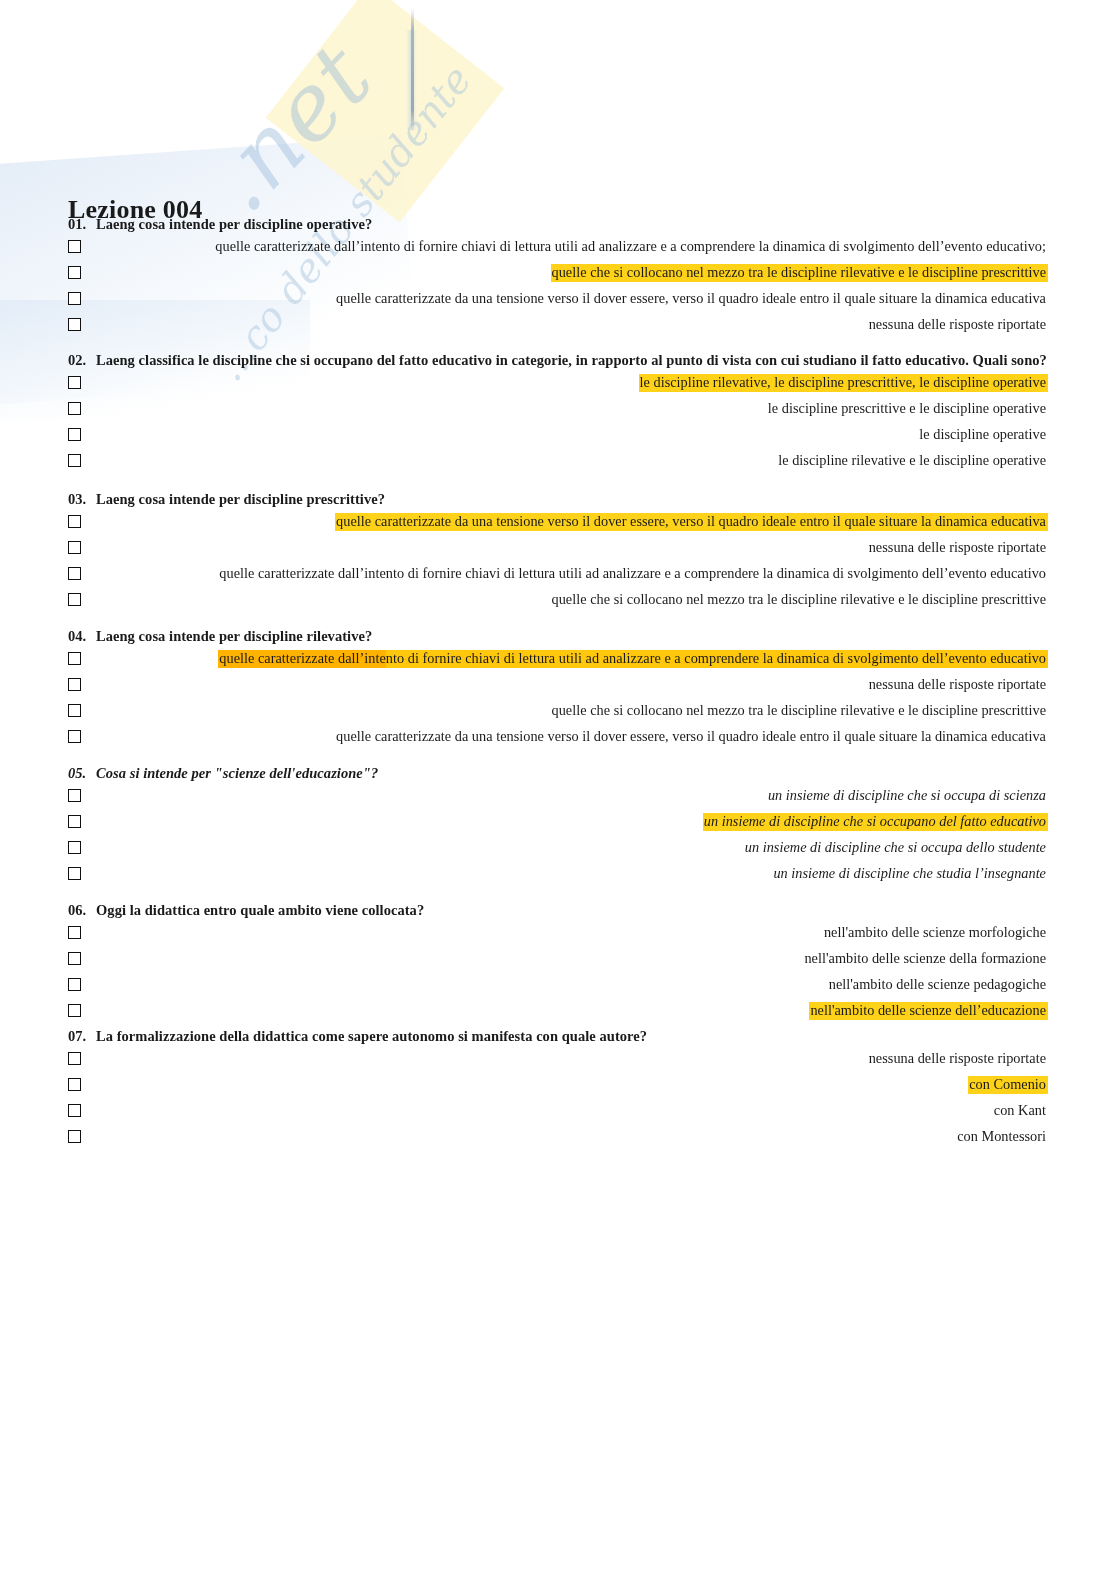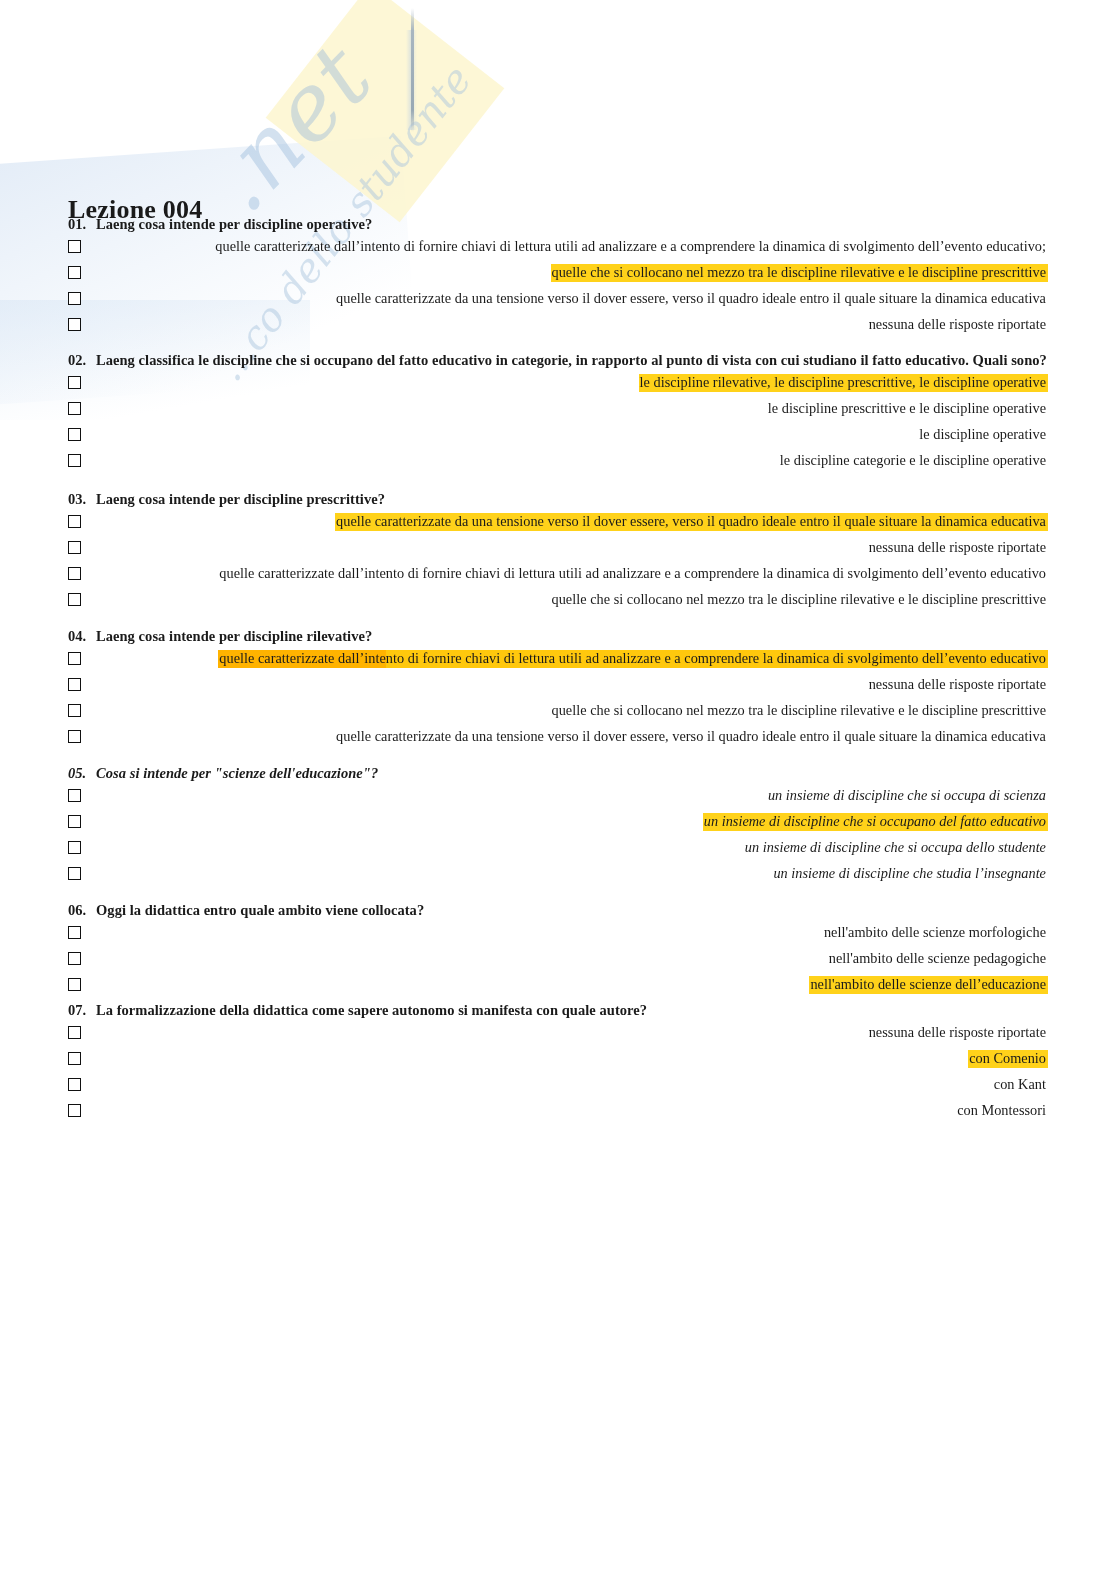--- a/index.html
+++ b/index.html
@@ -181,21 +181,21 @@
         <div class="option-row">
           <span class="checkbox"></span>
           <span class="option-text">le discipline prescrittive e le discipline operative</span>
         </div>
         <div class="option-row">
           <span class="checkbox"></span>
           <span class="option-text">le discipline operative</span>
         </div>
         <div class="option-row">
           <span class="checkbox"></span>
-          <span class="option-text">le discipline categorie e le discipline operative</span>
+          <span class="option-text">le discipline rilevative e le discipline operative</span>
         </div>
       </div>
       <div class="question-block" id="q3">
         <div class="q-heading"><span class="q-num">03.</span><span>Laeng cosa intende per discipline prescrittive?</span></div>
         <div class="option-row hl">
           <span class="checkbox"></span>
           <span class="option-text">quelle caratterizzate da una tensione verso il dover essere, verso il quadro ideale entro il quale situare la dinamica educativa</span>
         </div>
         <div class="option-row">
           <span class="checkbox"></span>
@@ -249,20 +249,24 @@
         </div>
       </div>
       <div class="question-block" id="q6">
         <div class="q-heading"><span class="q-num">06.</span><span>Oggi la didattica entro quale ambito viene collocata?</span></div>
         <div class="option-row">
           <span class="checkbox"></span>
           <span class="option-text">nell'ambito delle scienze morfologiche</span>
         </div>
         <div class="option-row">
           <span class="checkbox"></span>
+          <span class="option-text">nell'ambito delle scienze della formazione</span>
+        </div>
+        <div class="option-row">
+          <span class="checkbox"></span>
           <span class="option-text">nell'ambito delle scienze pedagogiche</span>
         </div>
         <div class="option-row hl">
           <span class="checkbox"></span>
           <span class="option-text">nell'ambito delle scienze dell’educazione</span>
         </div>
       </div>
       <div class="question-block" id="q7">
         <div class="q-heading"><span class="q-num">07.</span><span>La formalizzazione della didattica come sapere autonomo si manifesta con quale autore?</span></div>
         <div class="option-row">

